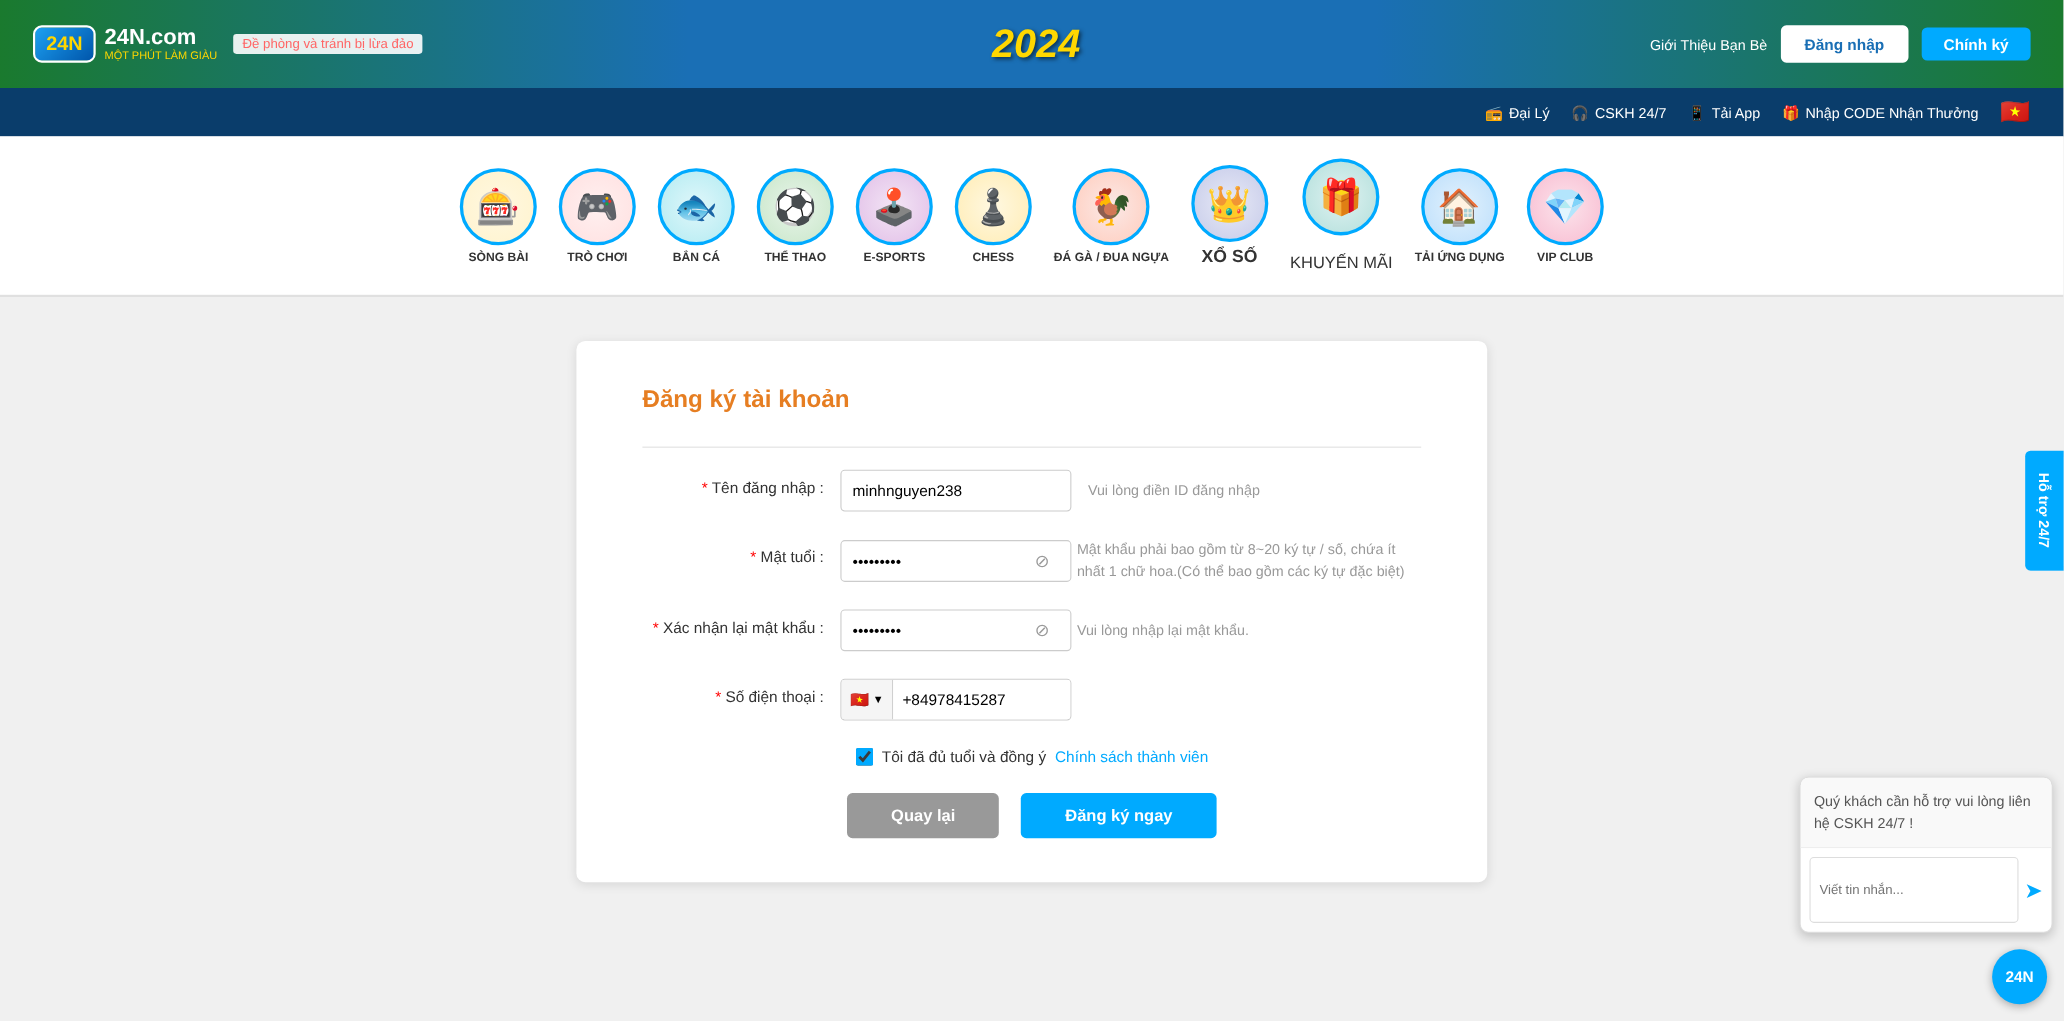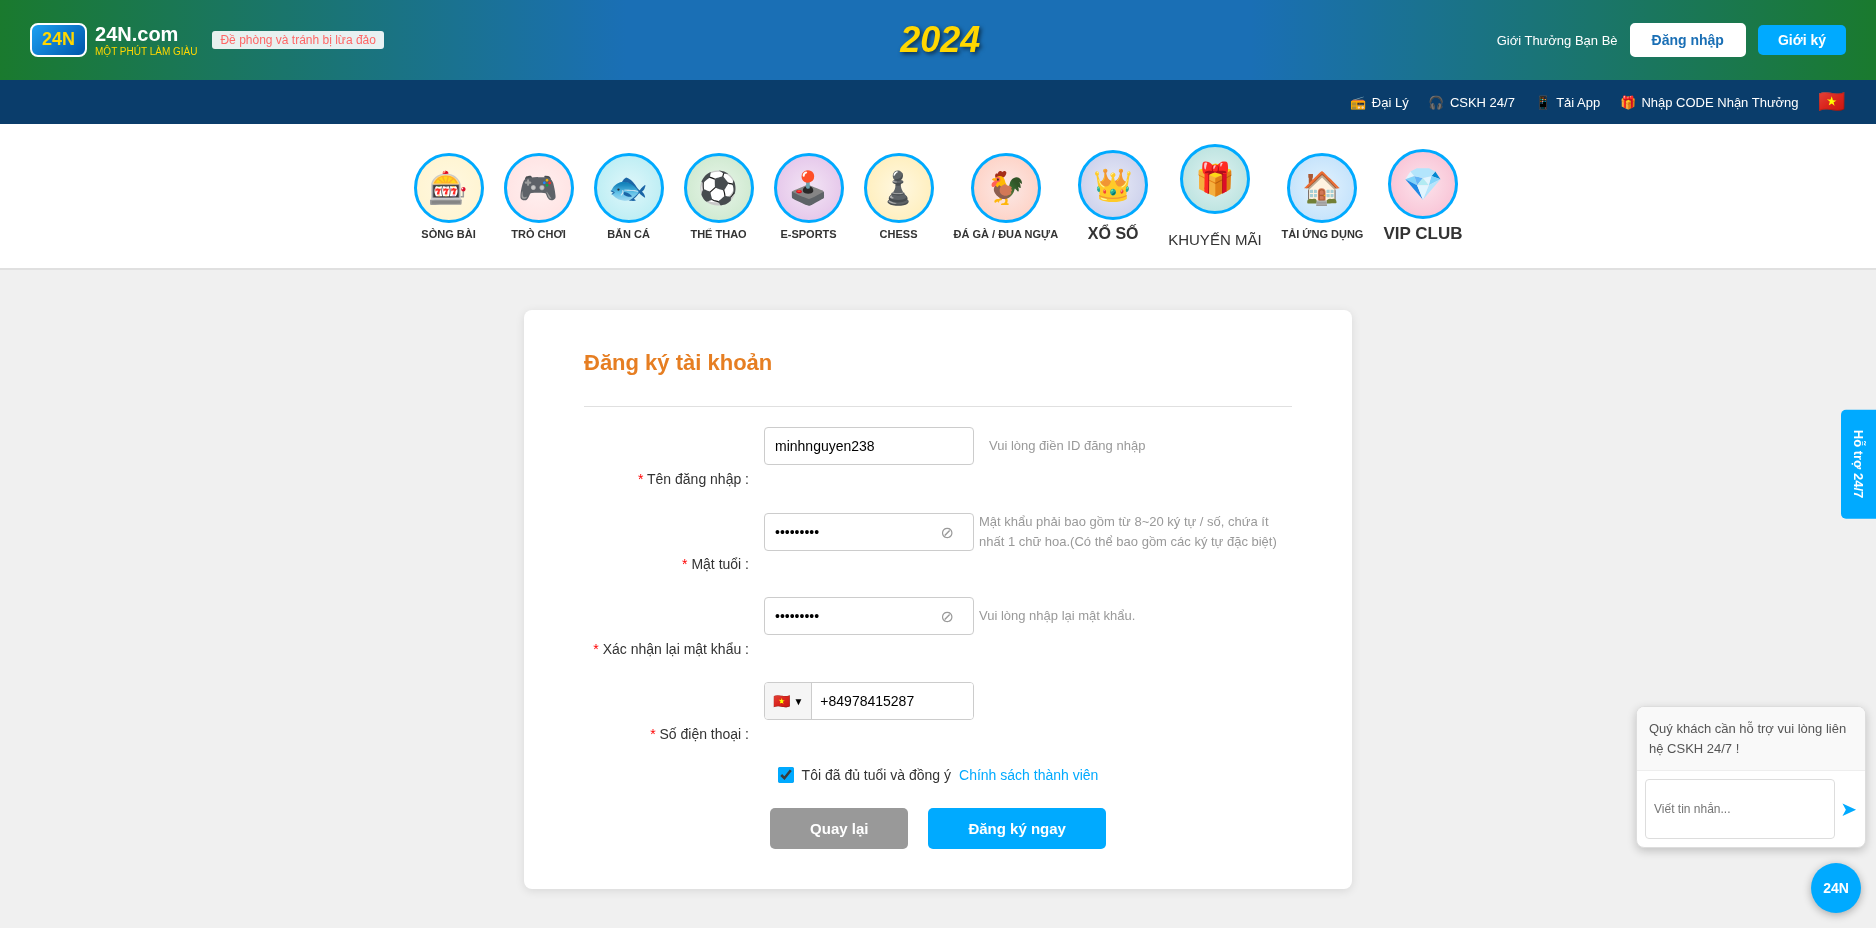--- a/index.html
+++ b/index.html
@@ -78,21 +78,20 @@
     }
 
     .form-label {
       width: 180px;
       text-align: right;
       padding-right: 15px;
       padding-top: 8px;
       font-size: 14px;
       color: #333;
       flex-shrink: 0;
-      margin-top: 36px;
     }
 
     .form-input-area {
       display: flex;
       align-items: center;
       gap: 15px;
       flex: 1;
     }
 
     .form-input {
@@ -326,23 +325,23 @@
         <div style="font-size:20px;font-weight:bold;">24N.com</div>
         <div style="font-size:10px;color:#ffd700;">MỘT PHÚT LÀM GIÀU</div>
       </div>
     </div>
     <div style="color:#ff6666;font-size:12px;background:rgba(255,255,255,0.9);padding:2px 8px;border-radius:3px;">Đề phòng và tránh bị lừa đảo</div>
   </div>
 
   <div style="color:#ffd700;font-size:36px;font-weight:900;font-style:italic;text-shadow:2px 2px 4px rgba(0,0,0,0.6);">2024</div>
 
   <div style="display:flex;align-items:center;gap:12px;">
-    <span style="color:white;font-size:13px;cursor:pointer;">Giới Thưởng Bạn Bè</span>
+    <span style="color:white;font-size:13px;cursor:pointer;">Giới Thiệu Bạn Bè</span>
     <button style="background:white;color:#1a6fb5;border:2px solid white;padding:7px 20px;border-radius:5px;font-weight:bold;cursor:pointer;font-size:14px;">Đăng nhập</button>
-    <button style="background:#00aaff;color:white;border:none;padding:7px 20px;border-radius:5px;font-weight:bold;cursor:pointer;font-size:14px;">Giới ký</button>
+    <button style="background:#00aaff;color:white;border:none;padding:7px 20px;border-radius:5px;font-weight:bold;cursor:pointer;font-size:14px;">Chính ký</button>
   </div>
 </div>
 
 <div style="background:#0a3d6b;height:44px;display:flex;align-items:center;justify-content:flex-end;padding:0 30px;gap:20px;">
   <div style="color:white;font-size:13px;display:flex;align-items:center;gap:5px;cursor:pointer;">
     <span>📻</span>
     <span>Đại Lý</span>
   </div>
   <div style="color:white;font-size:13px;display:flex;align-items:center;gap:5px;cursor:pointer;">
     <span>🎧</span>
@@ -395,21 +394,21 @@
   <a class="nav-item" href="#" style="display:flex;flex-direction:column;align-items:center;cursor:pointer;padding:5px 10px;text-decoration:none;min-width:95px;">
     <div class="nav-icon-circle icon-khuyenmai" style="width:70px;height:70px;border-radius:50%;border:3px solid #00aaff;display:flex;align-items:center;justify-content:center;font-size:32px;margin-bottom:5px;background:radial-gradient(circle,#e0f2f1,#b2dfdb);">🎁</div>
     <span class="nav-label" style="color:#333;font-size:15px;font-weight:normal;text-transform:uppercase;margin-top:12px;">KHUYẾN MÃI</span>
   </a>
   <a class="nav-item" href="#" style="display:flex;flex-direction:column;align-items:center;cursor:pointer;padding:5px 10px;text-decoration:none;min-width:95px;">
     <div class="nav-icon-circle icon-tailung" style="width:70px;height:70px;border-radius:50%;border:3px solid #00aaff;display:flex;align-items:center;justify-content:center;font-size:32px;margin-bottom:5px;background:radial-gradient(circle,#e3f2fd,#bbdefb);">🏠</div>
     <span class="nav-label" style="color:#333;font-size:11px;font-weight:bold;text-transform:uppercase;">TẢI ỨNG DỤNG</span>
   </a>
   <a class="nav-item" href="#" style="display:flex;flex-direction:column;align-items:center;cursor:pointer;padding:5px 10px;text-decoration:none;min-width:85px;">
     <div class="nav-icon-circle icon-vip" style="width:70px;height:70px;border-radius:50%;border:3px solid #00aaff;display:flex;align-items:center;justify-content:center;font-size:32px;margin-bottom:5px;background:radial-gradient(circle,#fce4ec,#f8bbd0);">💎</div>
-    <span class="nav-label" style="color:#333;font-size:17px;font-weight:bold;text-transform:uppercase;">VIP CLUB</span>
+    <span class="nav-label" style="color:#333;font-size:11px;font-weight:bold;text-transform:uppercase;">VIP CLUB</span>
   </a>
 </div>
 
 <div class="main-content">
   <div class="register-form-container">
     <h2 class="form-title">Đăng ký tài khoản</h2>
     <div class="divider"></div>
 
     <div class="form-row">
       <div class="form-label">

